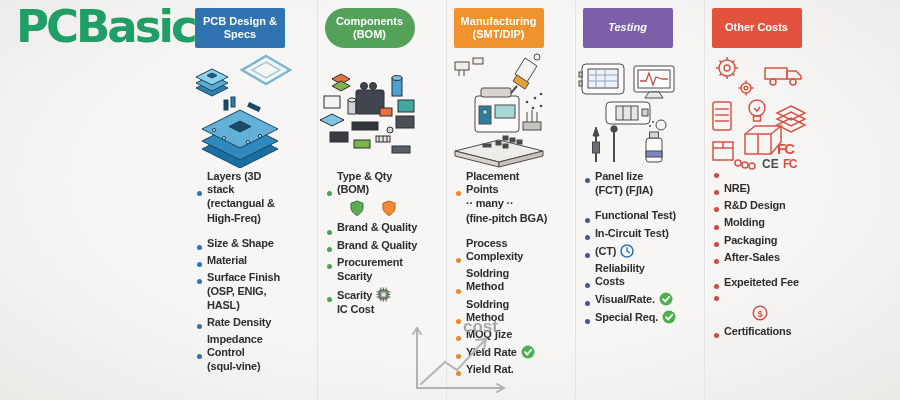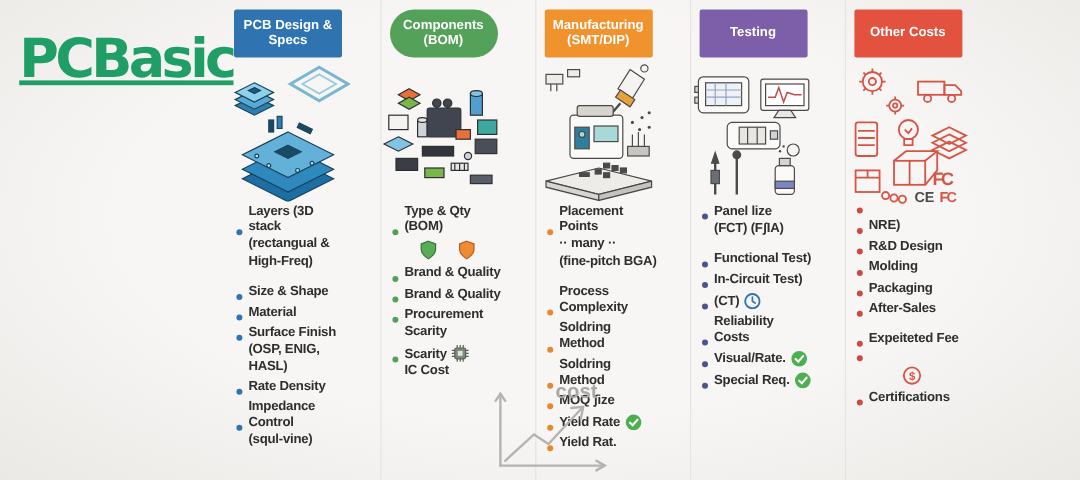--- a/index.html
+++ b/index.html
@@ -2,23 +2,23 @@
 <html><head>
 <meta charset="utf-8">
 <style>
   html,body{margin:0;padding:0;}
   body{
     width:900px;height:400px;position:relative;overflow:hidden;
     font-family:"Liberation Sans","DejaVu Sans",sans-serif;
     background:radial-gradient(ellipse at 50% 45%, #f7f6f4 55%, #ebe9e6 100%);
   }
   .logo{
-    position:absolute;left:16px;top:22px;z-index:5;
+    position:absolute;left:16px;top:0;z-index:5;
     font-family:"DejaVu Sans","Liberation Sans",sans-serif;
-    font-size:45px;font-weight:800;letter-spacing:-3px;color:#1f9e66;text-decoration:underline;
+    font-size:45px;font-weight:800;letter-spacing:-3px;color:#1f9e66;
   }
   .cols{position:absolute;left:188px;top:0;display:flex;height:400px;z-index:2;gap:25px;}
   .col{width:104px;box-sizing:border-box;padding-top:8px;}
   .col + .col{border-left:1px solid #e6e4e0;}
   .hdr{
     width:90px;height:40px;margin:0 auto 2px auto;border-radius:2px;
     display:flex;align-items:center;justify-content:center;text-align:center;
     color:#fff;font-size:11px;font-weight:bold;line-height:1.2;padding:0 2px;box-sizing:border-box;
   }
   .illus{display:block;margin:0 auto;}
@@ -266,21 +266,21 @@
           </svg>
       </li>
       <li>
           <span class="dot" style="background: rgb(232, 135, 44);"></span>
           <span class="t">Yield Rat.</span>
         </li>
     </ul>
   </div>
 
   <div class="col">
-    <div class="hdr" style="background: rgb(124, 95, 168);">Testing</div>
+    <div class="hdr" style="background: rgb(124, 95, 168); font-style: italic;">Testing</div>
     <svg class="illus" width="104" height="118" viewBox="0 0 104 118">
       <g stroke="#4a4a4a" stroke-width="1">
         <rect x="6" y="14" width="42" height="30" rx="4" fill="#fbfaf8"></rect>
         <rect x="12" y="19" width="30" height="19" fill="#eef1f6"></rect>
         <g stroke="#8fa3c8">
             <line x1="12" y1="25" x2="42" y2="25"></line>
             <line x1="12" y1="31" x2="42" y2="31"></line>
             <line x1="20" y1="19" x2="20" y2="38"></line>
             <line x1="29" y1="19" x2="29" y2="38"></line>
           </g>

